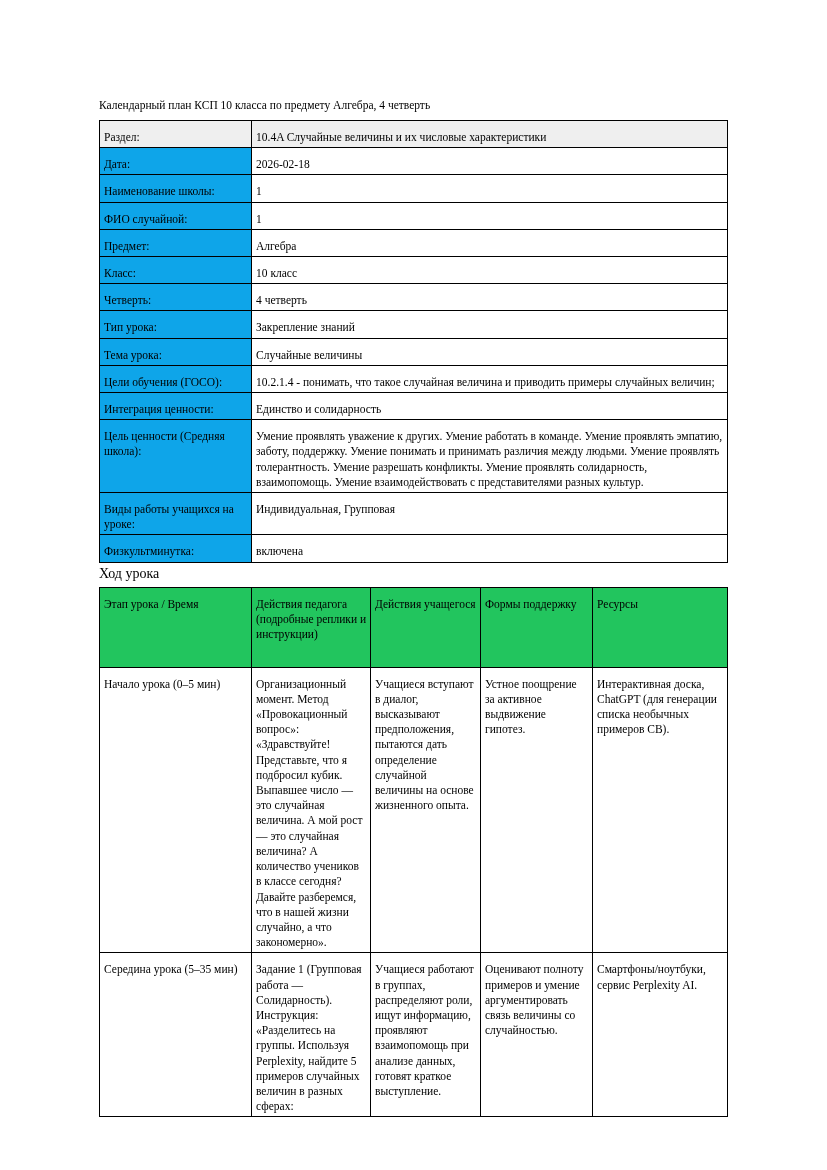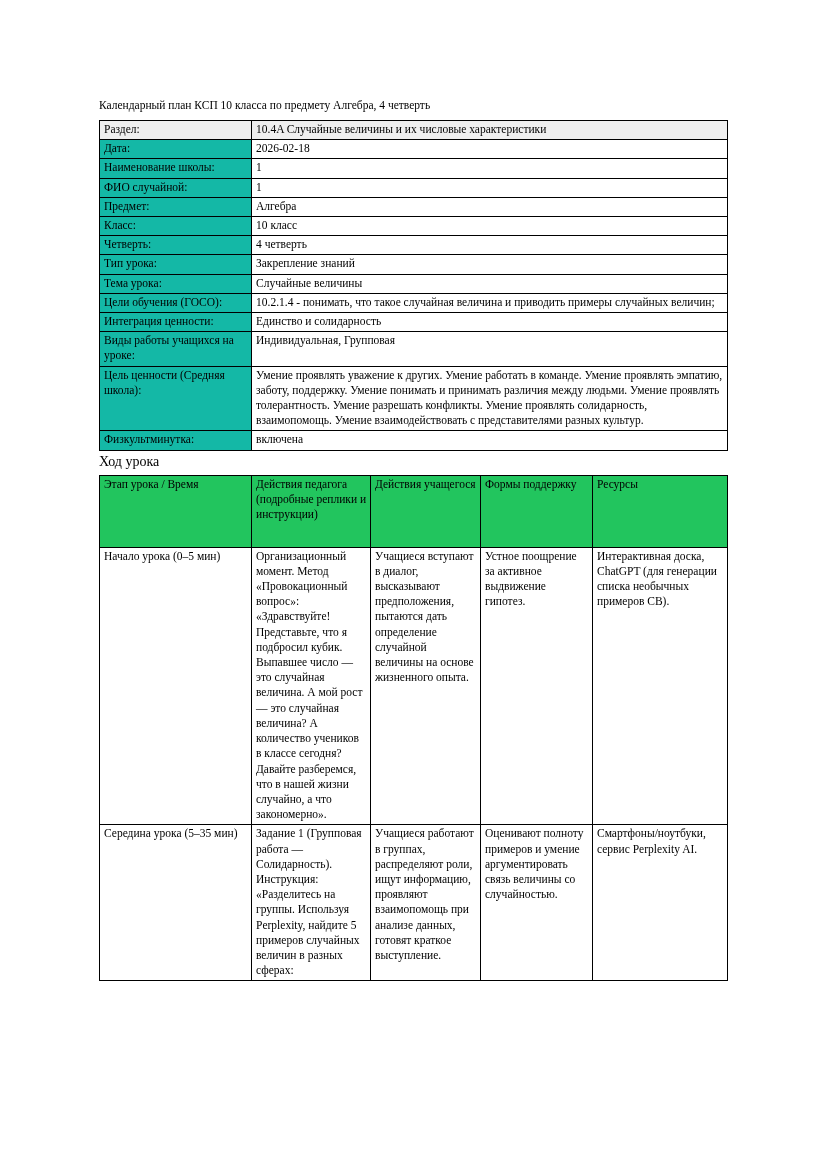--- a/index.html
+++ b/index.html
@@ -31,31 +31,31 @@
   table {
     border-collapse: collapse;
     table-layout: fixed;
     width: 628px;
     font-size: 11.5px;
     line-height: 15.2px;
   }
   table td, table th {
     border: 1px solid #000000;
     vertical-align: top;
-    padding: 1px 3px 2px 4px;
+    padding: 9px 3px 2px 4px;
     font-weight: normal;
     text-align: left;
     overflow-wrap: break-word;
     word-break: normal;
     hyphens: none;
   }
   
   .info-table col.c-label { width: 152px; }
   .info-table col.c-value { width: 476px; }
-  .info-table td.label { background: #14b8a6; }
+  .info-table td.label { background: #0ea5e9; }
   .info-table tr.first td { background: #efefef; }
 
   
   .mid-label {
     font-size: 14px;
     line-height: 15px;
     margin: 3px 0 6px 0;
   }
   .flow-table col.c1 { width: 152px; }
   .flow-table col.c2 { width: 119px; }
@@ -116,26 +116,26 @@
         </tr>
         <tr>
           <td class="label">Цели обучения (ГОСО):</td>
           <td>10.2.1.4 - понимать, что такое случайная величина и приводить примеры случайных величин;</td>
         </tr>
         <tr>
           <td class="label">Интеграция ценности:</td>
           <td>Единство и солидарность</td>
         </tr>
         <tr>
+          <td class="label">Цель ценности (Средняя школа):</td>
+          <td>Умение проявлять уважение к других. Умение работать в команде. Умение проявлять эмпатию, заботу, поддержку. Умение понимать и принимать различия между людьми. Умение проявлять толерантность. Умение разрешать конфликты. Умение проявлять солидарность, взаимопомощь. Умение взаимодействовать с представителями разных культур.</td>
+        </tr>
+        <tr>
           <td class="label">Виды работы учащихся на уроке:</td>
           <td>Индивидуальная, Групповая</td>
-        </tr>
-        <tr>
-          <td class="label">Цель ценности (Средняя школа):</td>
-          <td>Умение проявлять уважение к других. Умение работать в команде. Умение проявлять эмпатию, заботу, поддержку. Умение понимать и принимать различия между людьми. Умение проявлять толерантность. Умение разрешать конфликты. Умение проявлять солидарность, взаимопомощь. Умение взаимодействовать с представителями разных культур.</td>
         </tr>
         <tr>
           <td class="label">Физкультминутка:</td>
           <td>включена</td>
         </tr>
       </tbody>
   </table>
 
   <p class="mid-label">Ход урока</p>
 

